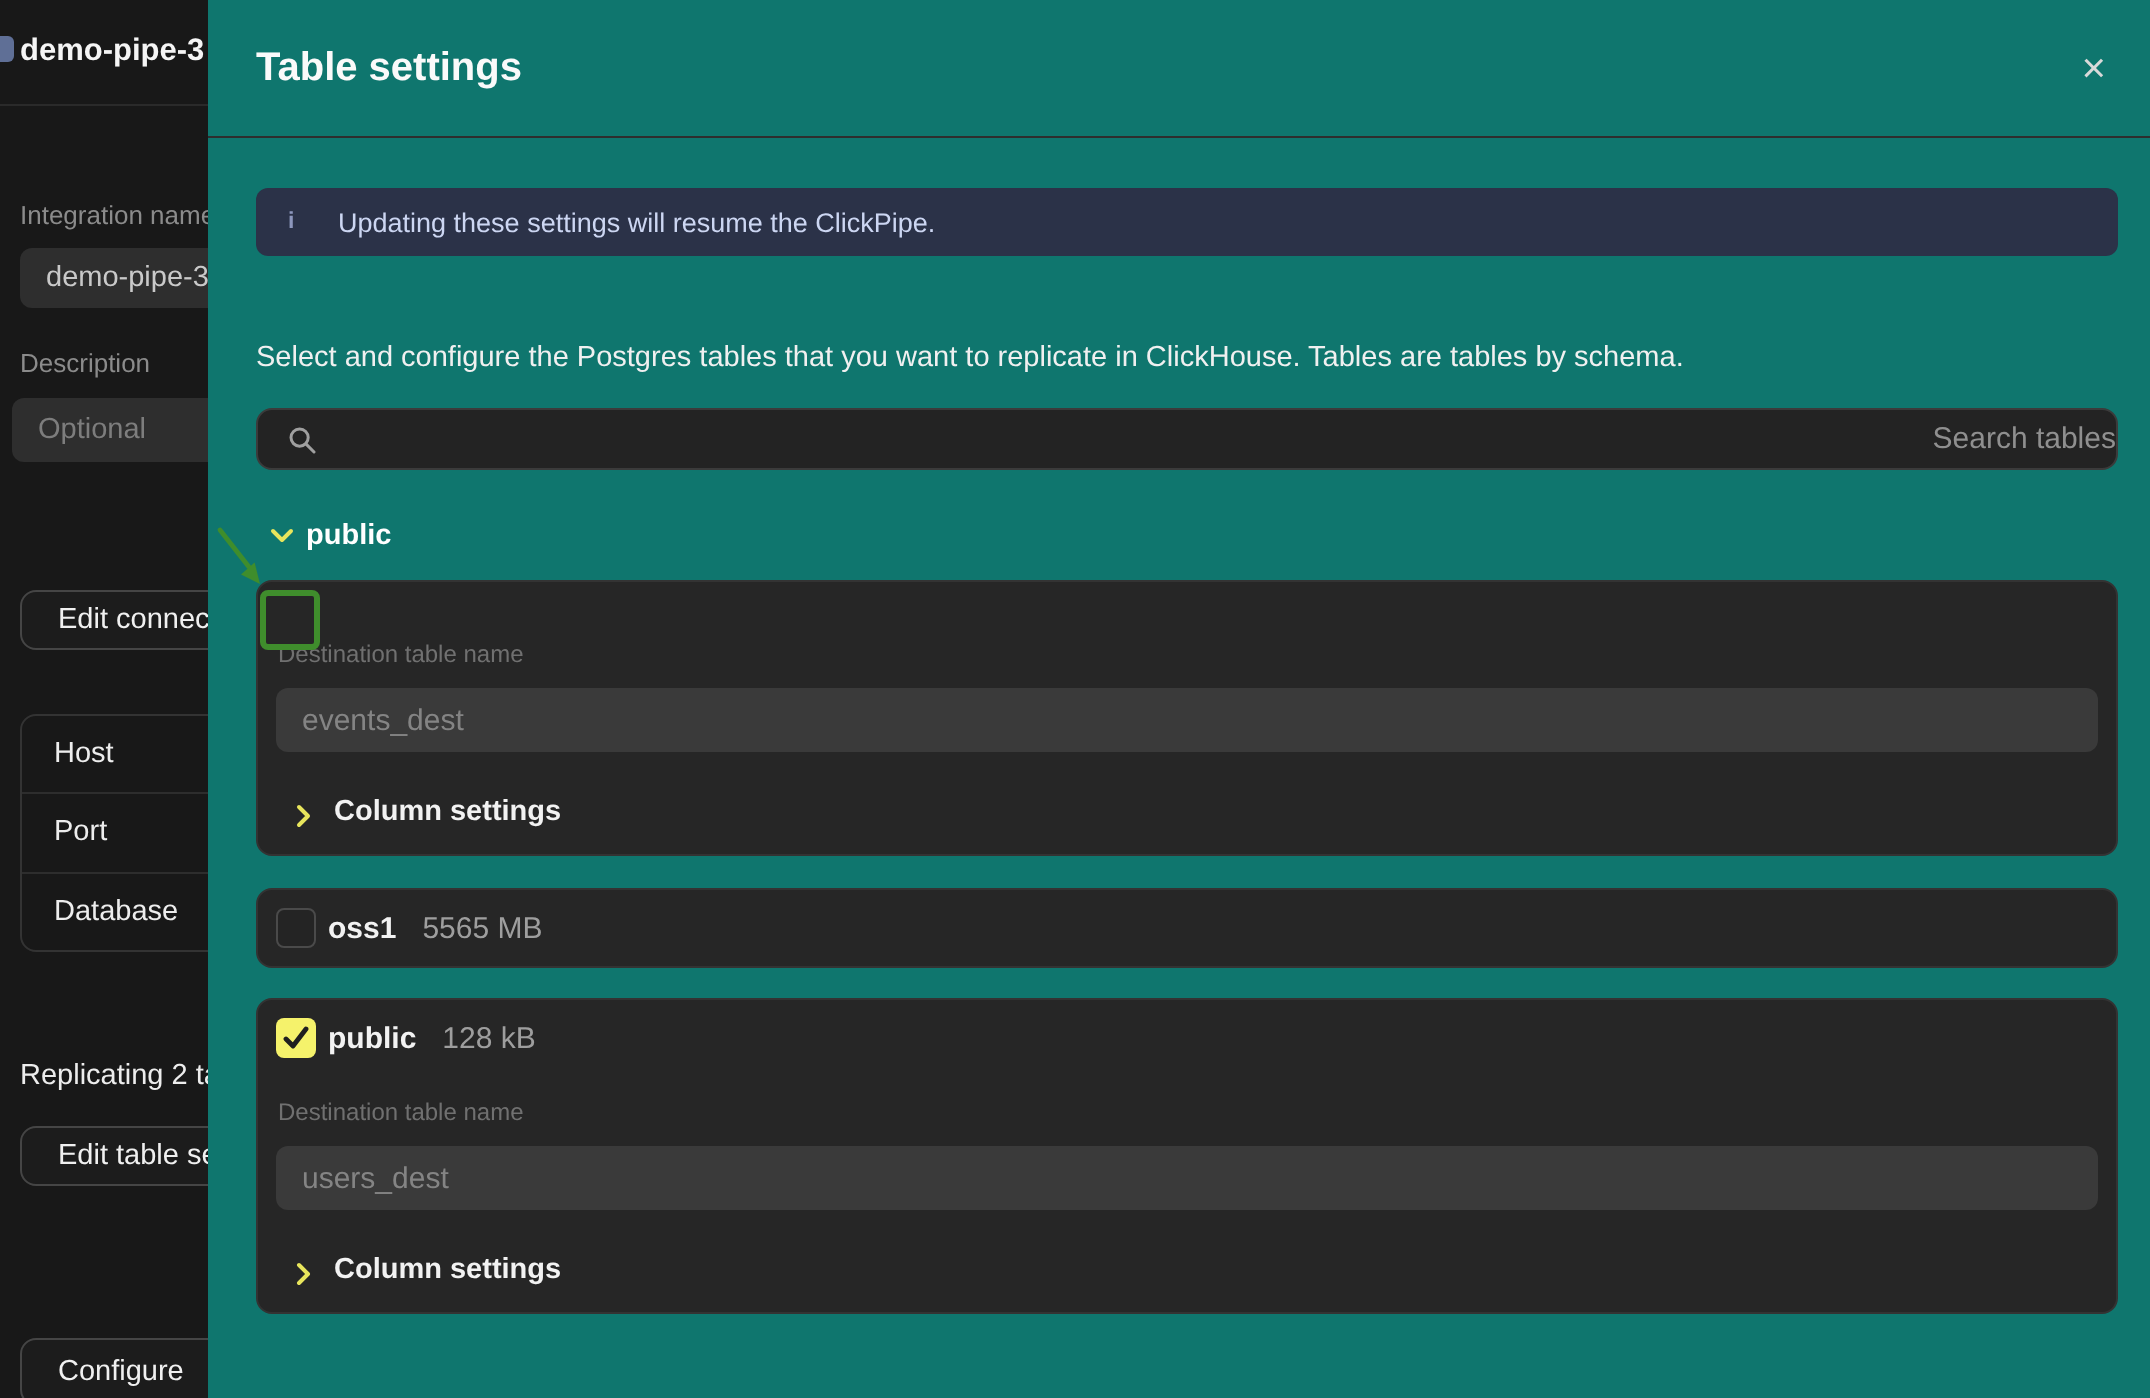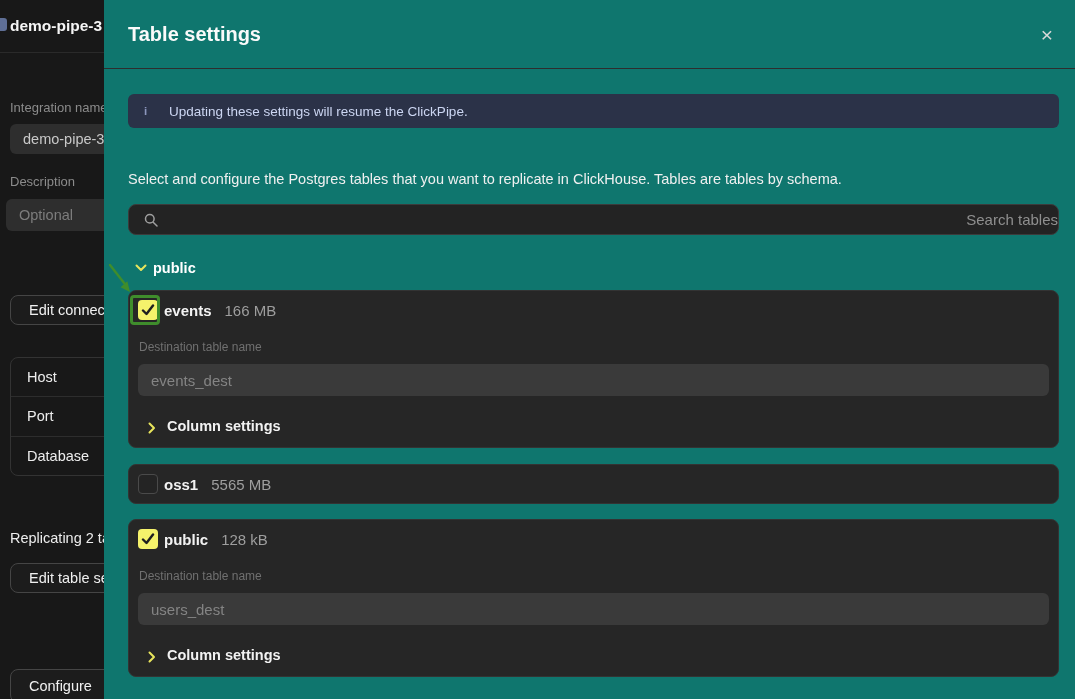--- a/index.html
+++ b/index.html
@@ -141,29 +141,20 @@
     </div>
 
     <div class="schema-row">
       <svg width="12" height="10" viewBox="0 0 12 10">
         <polyline points="1.5,2.5 6,7 10.5,2.5" fill="none" stroke="#e8e55c" stroke-width="2" stroke-linecap="round" stroke-linejoin="round"></polyline>
       </svg>
       <span class="schema-name">public</span>
     </div>
 
     <div class="table-card tc-events">
-      <div class="table-row">
-        <div class="checkbox checked">
-          <svg width="14" height="12" viewBox="0 0 14 12">
-            <polyline points="2,6.5 5.5,10 12,1.5" fill="none" stroke="#1f1f1f" stroke-width="2.4" stroke-linecap="round" stroke-linejoin="round"></polyline>
-          </svg>
-        </div>
-        <span class="table-name">events</span>
-        <span class="table-size">166 MB</span>
-      </div>
       <div class="dest-label">Destination table name</div>
       <input class="dest-input" value="events_dest" style="">
       <div class="colset-row">
         <svg width="10" height="12" viewBox="0 0 10 12">
           <polyline points="2.5,1.5 7,6 2.5,10.5" fill="none" stroke="#e8e55c" stroke-width="2" stroke-linecap="round" stroke-linejoin="round"></polyline>
         </svg>
         <span class="colset-label">Column settings</span>
       </div>
     </div>
 

